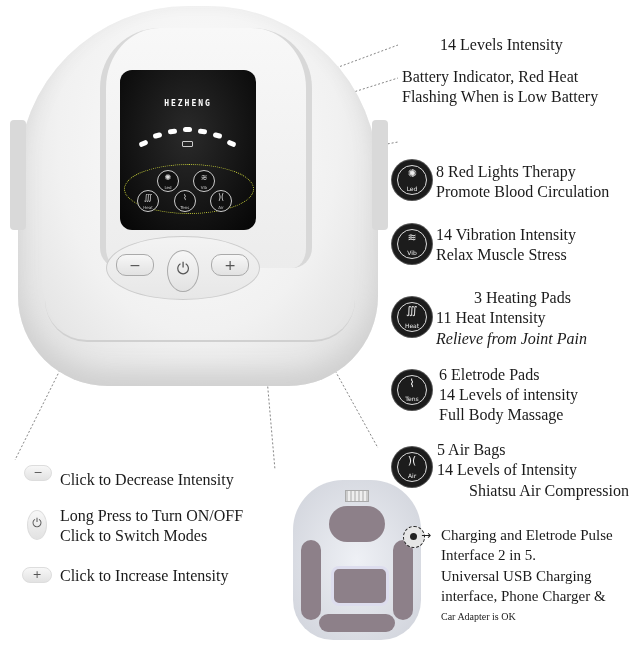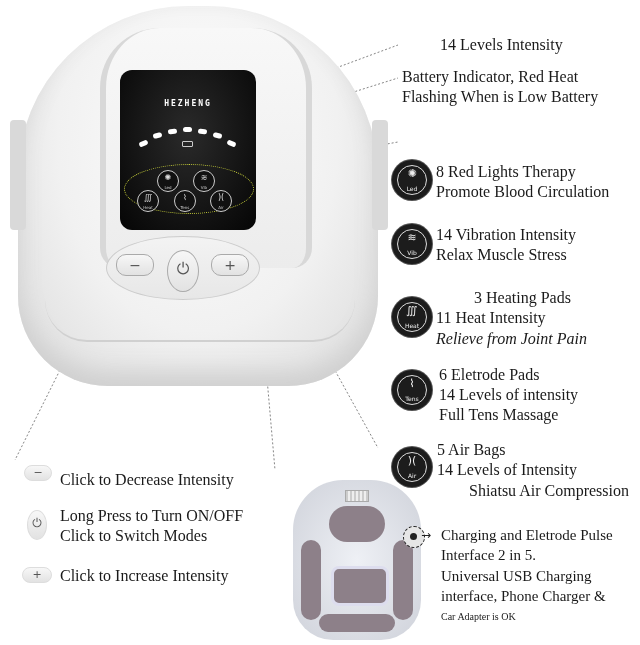--- a/index.html
+++ b/index.html
@@ -117,21 +117,21 @@
     <div class="lbl" style="left:436px;top:329px;font-style:italic;">Relieve from Joint Pain</div>
   </div>
   <div>
     <div class="feat-icon" style="left:392px;top:370px;">
       <div class="ring"></div>
       <span class="glyph">⌇</span>
       <span class="tiny">Tens</span>
     </div>
     <div class="lbl" style="left:439px;top:365px;">6 Eletrode Pads</div>
     <div class="lbl" style="left:439px;top:385px;">14 Levels of intensity</div>
-    <div class="lbl" style="left:439px;top:405px;">Full Tens Massage</div>
+    <div class="lbl" style="left:439px;top:405px;">Full Body Massage</div>
   </div>
   <div>
     <div class="feat-icon" style="left:392px;top:447px;">
       <div class="ring"></div>
       <span class="glyph">)(</span>
       <span class="tiny">Air</span>
     </div>
     <div class="lbl" style="left:437px;top:440px;">5 Air Bags</div>
     <div class="lbl" style="left:437px;top:460px;">14 Levels of Intensity</div>
     <div class="lbl" style="left:437px;top:481px;margin-left:32px;">Shiatsu Air Compression</div>

